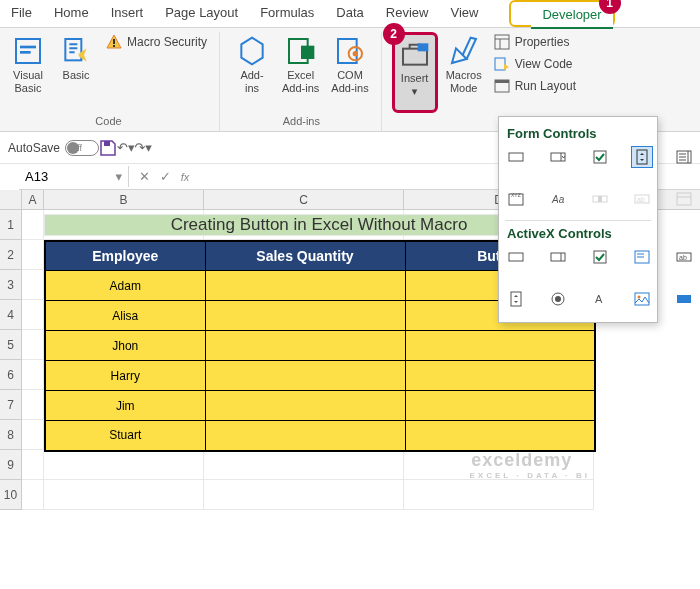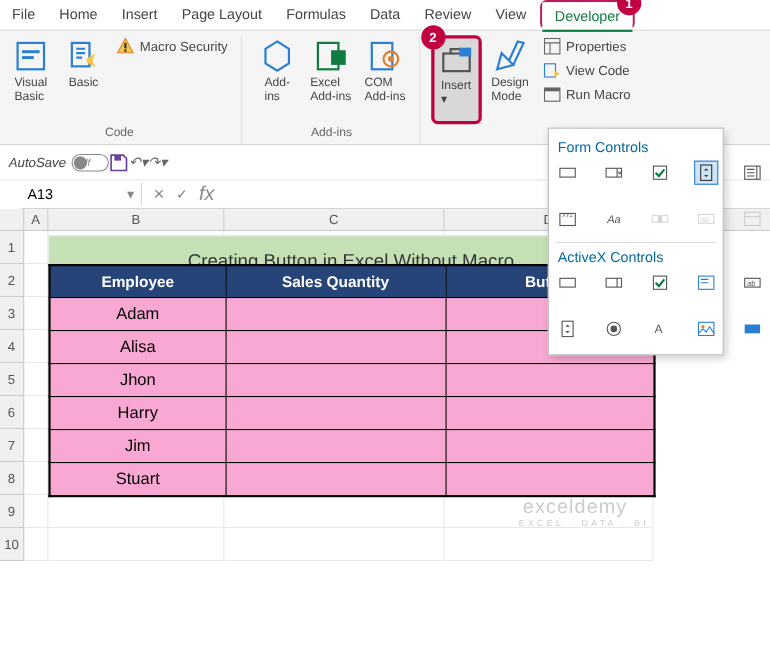--- a/index.html
+++ b/index.html
@@ -2,85 +2,85 @@
 <html><head>
 <meta charset="utf-8">
 <style>
 * { box-sizing: border-box; margin: 0; padding: 0; font-family: "Segoe UI", Arial, sans-serif; }
 body { background: #fff; width: 700px; height: 589px; position: relative; overflow: hidden; font-size: 13px; }
 
 
 .ribbon-tabs { display: flex; background: #fff; border-bottom: 1px solid #d4d4d4; height: 28px; }
 .ribbon-tab { padding: 5px 11px; cursor: pointer; color: #444; font-size: 13px; }
 .ribbon-tab.active { background: #fff; border-bottom: 2px solid #107c41; color: #107c41; }
-.dev-callout { position: relative; border: 2px solid #be185d; border-radius: 6px; margin-left: 2px; }
+.dev-callout { position: relative; border: 2px solid #eab308; border-radius: 6px; margin-left: 20px; padding-left: 20px; }
 .callout-badge { position: absolute; width: 22px; height: 22px; background: #c00040; color: #fff; border-radius: 50%; display: flex; align-items: center; justify-content: center; font-size: 12px; font-weight: bold; }
 .badge1 { top: -10px; right: -8px; }
 
 
 .ribbon-body { display: flex; background: #f5f5f5; border-bottom: 1px solid #d4d4d4; height: 104px; padding: 4px 6px 0 6px; gap: 10px; }
 .group { display: flex; flex-direction: column; align-items: center; border-right: 1px solid #e0e0e0; padding-right: 8px; }
 .group:last-child { border-right: none; }
 .group-items { display: flex; flex: 1; gap: 4px; }
 .group-label { font-size: 11px; color: #666; padding: 2px 0 4px; }
 .big-btn { display: flex; flex-direction: column; align-items: center; justify-content: flex-start; padding: 3px 4px; cursor: pointer; min-width: 44px; }
 .big-btn .icn { width: 32px; height: 32px; display: flex; align-items: center; justify-content: center; margin-bottom: 2px; }
-.big-btn .lbl { font-size: 11px; color: #444; line-height: 1.15; }
+.big-btn .lbl { font-size: 11px; color: #444; text-align: center; line-height: 1.15; }
 .stack-btn { display: flex; flex-direction: column; gap: 2px; }
 .small-btn { display: flex; align-items: center; gap: 5px; padding: 2px 4px; cursor: pointer; font-size: 12px; color: #444; }
 .small-icn { width: 16px; height: 16px; display: flex; align-items: center; justify-content: center; }
 
 .insert-highlight { border: 3px solid #c00040; border-radius: 6px; background: #d8d8d8; position: relative; }
 .badge2 { top: -12px; left: -12px; }
 
 
-.qat { display: flex; align-items: center; background: #fff; height: 32px; padding: 0 8px; border-bottom: 1px solid #e6e6e6; font-style: italic; }
+.qat { display: flex; align-items: center; background: #fff; height: 32px; padding: 0 8px; border-bottom: 1px solid #e6e6e6; }
 .autosave { display: flex; align-items: center; gap: 5px; font-size: 12px; color: #444; }
 .toggle { width: 34px; height: 16px; border: 1px solid #888; border-radius: 10px; position: relative; background: #fff; }
 .toggle::after { content: ""; position: absolute; left: 1px; top: 1px; width: 12px; height: 12px; border-radius: 50%; background: #888; }
 .toggle-label { font-size: 9px; position: absolute; right: 16px; top: 2px; color: #888; }
 .save-icn { width: 18px; height: 18px; color: #6b3fa0; }
 
 
 .fbar { display: flex; align-items: center; height: 26px; border-bottom: 1px solid #d4d4d4; margin-left: 19px; }
 .namebox { width: 110px; border-right: 1px solid #d4d4d4; padding: 3px 6px; font-size: 13px; display: flex; align-items: center; justify-content: space-between; }
 .fx-area { display: flex; align-items: center; gap: 10px; padding-left: 10px; color: #888; }
-.fx-area .fx { font-style: italic; font-size: 18px; }
+.fx-area .fx { font-style: italic; font-size: 11px; }
 
 
 .grid { position: relative; }
 .col-headers { display: flex; height: 20px; background: #f0f0f0; border-bottom: 1px solid #ccc; }
 .corner { width: 22px; border-right: 1px solid #ccc; }
 .ch { border-right: 1px solid #ccc; text-align: center; font-size: 12px; color: #555; line-height: 20px; }
 .chA { width: 22px; }
 .chB { width: 160px; }
 .chC { width: 200px; }
 .chD { width: 190px; }
 .rows { }
 .row { display: flex; height: 30px; }
 .rh { width: 22px; background: #f0f0f0; border-right: 1px solid #ccc; border-bottom: 1px solid #ccc; text-align: center; font-size: 12px; color: #555; line-height: 30px; }
 .cell { border-right: 1px solid #e8e8e8; border-bottom: 1px solid #e8e8e8; }
 
 
 .sheet-table { position: absolute; left: 44px; top: 50px; border: 2px solid #000; border-collapse: collapse; }
 .sheet-table th { background: #264478; color: #fff; font-weight: bold; padding: 6px 10px; border: 1px solid #000; font-size: 14px; }
-.sheet-table td { border: 1px solid #000; padding: 5px 10px; text-align: center; font-size: 15px; background: #f9a8d4; height: 30px; }
-.title-banner { position: absolute; left: 44px; top: 24px; width: 550px; background: #c5e0b4; text-align: center; padding: 13px; font-size: 17px; font-weight: 500; color: #333; border: 1px solid #e8e8e8; }
+.sheet-table td { border: 1px solid #000; padding: 5px 10px; text-align: center; font-size: 12px; background: #fde047; height: 30px; }
+.title-banner { position: absolute; left: 44px; top: 24px; width: 550px; background: #c5e0b4; text-align: center; padding: 0; font-size: 17px; font-weight: 500; color: #333; border: 1px solid #e8e8e8; }
 
 
 .insert-panel { position: absolute; right: 42px; top: 116px; width: 160px; background: #fff; border: 1px solid #bbb; box-shadow: 2px 3px 8px rgba(0,0,0,0.2); padding: 6px; z-index: 50; }
-.panel-hdr { font-weight: normal; font-size: 13px; color: #0369a1; padding: 3px 2px 5px; }
+.panel-hdr { font-weight: bold; font-size: 13px; color: #14532d; padding: 3px 2px 5px; }
 .ctrl-grid { display: grid; grid-template-columns: repeat(6, 22px); gap: 20px; padding-bottom: 6px; }
 .ctrl { width: 22px; height: 22px; border: 1px solid transparent; display: flex; align-items: center; justify-content: center; cursor: pointer; }
 .ctrl.sel { border: 1px solid #2a7fd4; background: #cfe4f7; }
 .ctrl svg { width: 16px; height: 16px; }
 .active-hdr { border-top: 1px solid #ddd; margin-top: 4px; padding-top: 5px; }
 
 
-.watermark { position: absolute; right: 110px; bottom: 30px; color: #ccc; font-size: 18px; font-weight: normal; letter-spacing: 1px; pointer-events: none; text-align: center; }
+.watermark { position: absolute; right: 110px; bottom: 30px; color: #ccc; font-size: 18px; font-weight: bold; letter-spacing: 1px; pointer-events: none; text-align: center; }
 .watermark .sub { font-size: 8px; letter-spacing: 3px; padding-left: 16px; }
 
 
 .c-blue { color: #2a7fd4; } .c-green { color: #107c41; } .c-orange { color: #e08030; } .c-red { color: #c03030; } .c-gray { color: #666; }
 </style>
 </head>
 <body>
 
 <div class="ribbon-tabs">
   <div class="ribbon-tab">File</div>
@@ -187,21 +187,21 @@
           </div>
         <div class="lbl"><span>Insert</span><br><span>▾</span></div>
       </div>
       <div class="big-btn">
         <div class="icn c-blue">
             <svg viewBox="0 0 24 24">
               <path d="M3 21L6 10l8 8-11 3z" fill="none" stroke="currentColor" stroke-width="1.5"></path>
               <path d="M14 18L21 3l-4-1-6 13" fill="none" stroke="currentColor" stroke-width="1.5"></path>
             </svg>
           </div>
-        <div class="lbl" style="white-space:pre-line">Design
+        <div class="lbl" style="white-space:pre-line">Macros
 Mode</div>
       </div>
       <div class="stack-btn">
         <div class="small-btn">
           <span class="small-icn c-gray">
               <svg viewBox="0 0 16 16">
                 <rect x="1" y="1" width="14" height="14" fill="none" stroke="currentColor"></rect>
                 <path d="M1 5h14M6 5v10" stroke="currentColor"></path>
               </svg>
             </span>
@@ -216,21 +216,21 @@
             </span>
           <span>View Code</span>
         </div>
         <div class="small-btn">
           <span class="small-icn c-gray">
               <svg viewBox="0 0 16 16">
                 <rect x="1" y="2" width="14" height="12" fill="none" stroke="currentColor"></rect>
                 <rect x="1" y="2" width="14" height="3" fill="currentColor"></rect>
               </svg>
             </span>
-          <span>Run Macro</span>
+          <span>Run Layout</span>
         </div>
       </div>
     </div>
     <div class="group-label">&nbsp;</div>
   </div>
 </div>
 
 <div class="qat">
   <div class="autosave">
     <span>AutoSave</span>

